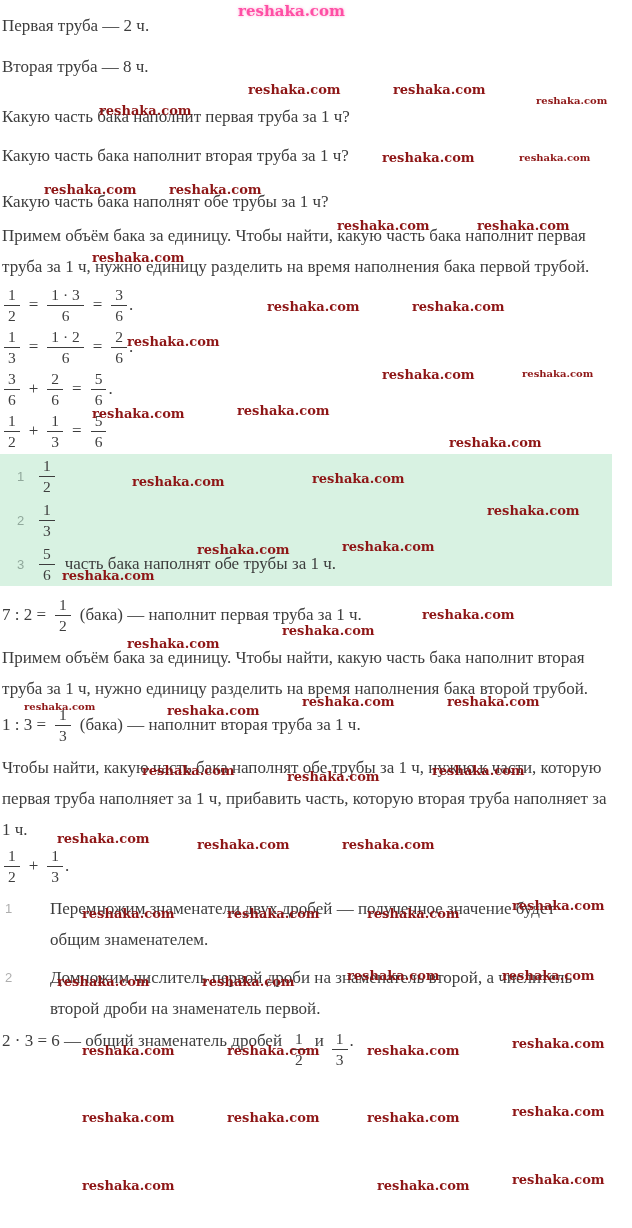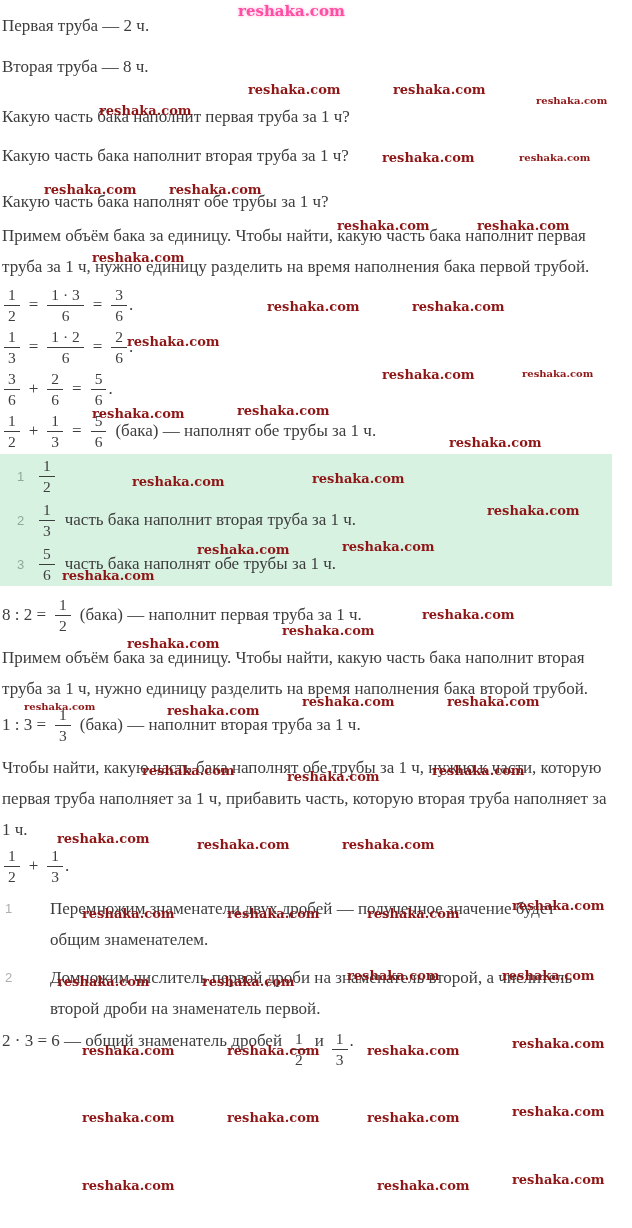--- a/index.html
+++ b/index.html
@@ -124,51 +124,49 @@
       <span class="op">+</span>
       <span class="frac">
           <span class="fn">1</span>
           <span class="fd">3</span>
         </span>
       <span class="op">=</span>
       <span class="frac">
           <span class="fn">5</span>
           <span class="fd">6</span>
         </span>
-      <span class="tail">(бака) — наполнят обе трубы за 1 ч.</span>
     </div>
 
     <div class="answers" style="background: rgb(216, 242, 226);">
       <div class="ans-row">
         <span class="ans-num">1</span>
         <span class="frac">
             <span class="fn">1</span>
             <span class="fd">2</span>
           </span>
       </div>
       <div class="ans-row">
         <span class="ans-num">2</span>
         <span class="frac">
             <span class="fn">1</span>
             <span class="fd">3</span>
           </span>
-        <span class="ans-text">часть бака наполнит вторая труба за 1 ч.</span>
       </div>
       <div class="ans-row">
         <span class="ans-num">3</span>
         <span class="frac">
             <span class="fn">5</span>
             <span class="fd">6</span>
           </span>
         <span class="ans-text">часть бака наполнят обе трубы за 1 ч.</span>
       </div>
     </div>
 
     <div class="divline">
-      <span class="lhs">8 : 2 =</span>
+      <span class="lhs">7 : 2 =</span>
       <span class="frac">
           <span class="fn">1</span>
           <span class="fd">2</span>
         </span>
       <span class="tail">(бака) — наполнит первая труба за 1 ч.</span>
     </div>
 
     <p class="para p2">Примем объём бака за единицу. Чтобы найти, какую часть бака наполнит вторая труба за 1 ч, нужно единицу разделить на время наполнения бака второй трубой.</p>
 
     <div class="divline">

